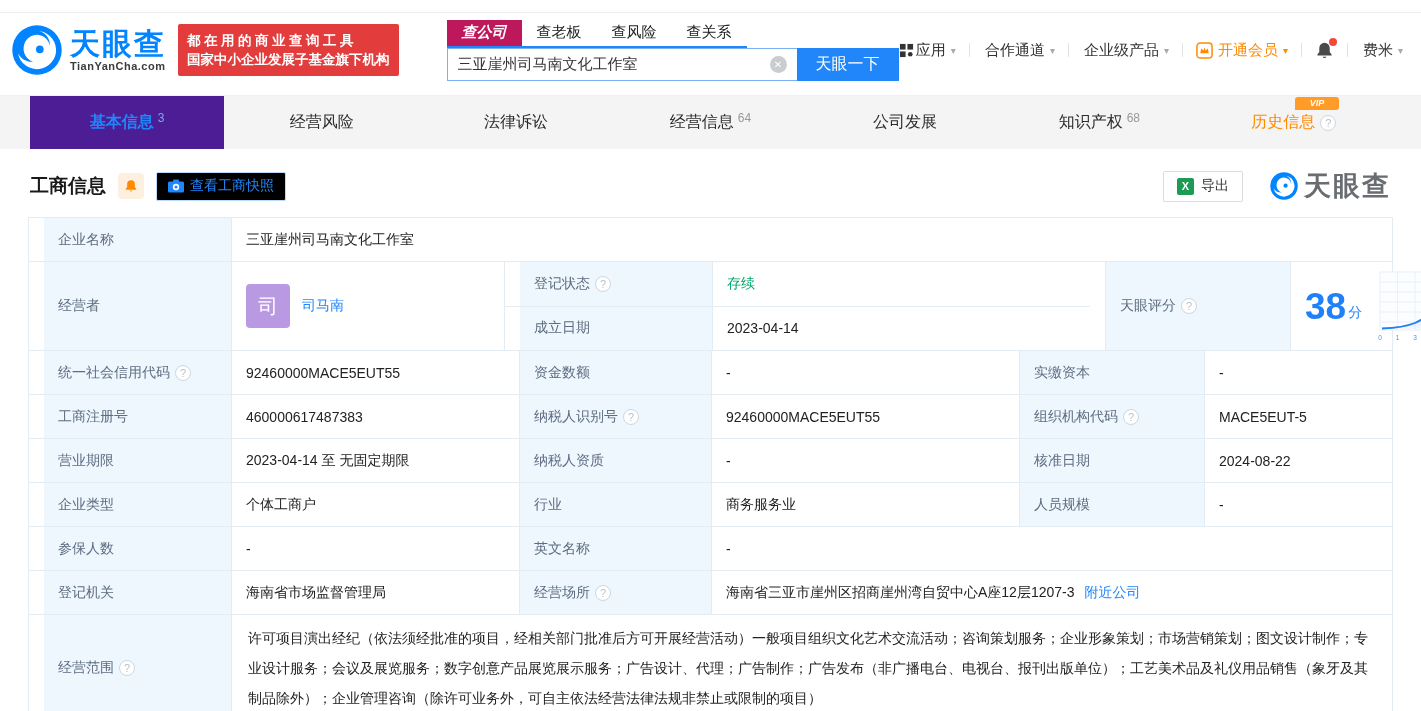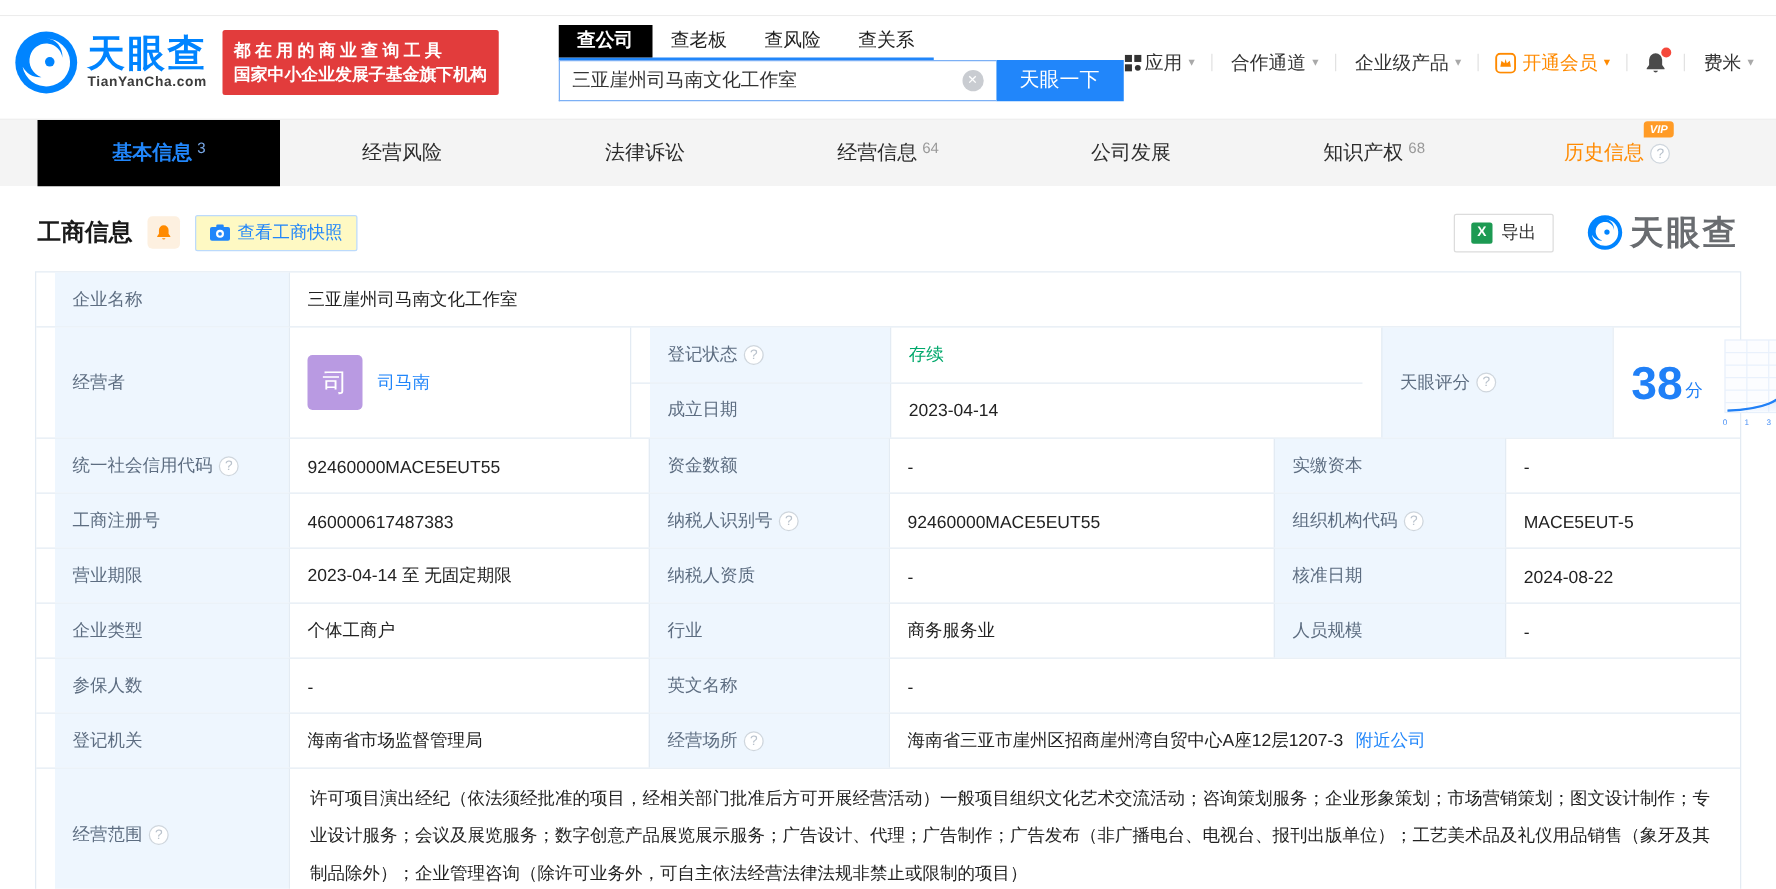--- a/index.html
+++ b/index.html
@@ -18,21 +18,21 @@
   .logo-txtcol { margin-left:6px; }
   .logo-name { font-size:30px; font-weight:bold; color:#0084ff; letter-spacing:2px; line-height:32px; }
   .logo-domain { font-size:11px; color:#3c3c3c; font-weight:bold; letter-spacing:.5px; }
   .slogan { margin-left:12px; background:#e23c3c; color:#fff; font-weight:bold; font-size:13.5px;
             padding:7px 9px; border-radius:2px; line-height:19px; white-space:nowrap; }
   .slogan .l1 { letter-spacing:3.5px; }
   
   .search-block { margin-left:48px; width:452px; flex:none; }
   .s-tabs { display:flex; width:fit-content; border-bottom:2px solid #2186fa; }
   .s-tab { font-size:15px; color:#222; padding:3px 15px 4px; cursor:pointer; }
-  .s-tab.active { background:#000000; color:#fff; font-weight:bold; }
+  .s-tab.active { background:#be185d; color:#fff; font-weight:bold;font-style:italic; }
   .s-row { display:flex; margin-top:0; height:33px; }
   .s-input-wrap { position:relative; flex:1; }
   .s-input { width:100%; height:33px; border:1px solid #7cb0f5; border-right:none; padding:0 34px 0 10px;
              font-size:15px; color:#333; outline:none; font-family:inherit; }
   .s-clear { position:absolute; right:10px; top:8px; width:17px; height:17px; border-radius:50%;
              background:#c9ccd1; color:#fff; font-size:10px; line-height:17px; text-align:center; cursor:pointer; }
   .s-btn { width:102px; background:#2186fa; color:#fff; font-size:16px; border:none; cursor:pointer; font-family:inherit; }
   
   .top-menu { margin-left:auto; display:flex; align-items:center; font-size:15px; color:#333; white-space:nowrap; }
   .tm-item { display:flex; align-items:center; cursor:pointer; }
@@ -41,37 +41,37 @@
   .tm-div { width:1px; height:14px; background:#e2e2e2; margin:0 13px; }
   .vipword { color:#ff8a00; }
   .vipword + .caret { color:#ff8a00; }
   .bell-wrap { position:relative; display:flex; }
   .red-dot { position:absolute; top:-3px; right:-3px; width:8px; height:8px; border-radius:50%; background:#f5483b; }
 
   
   .nav-gap { height:8px; background:#fff; }
   .nav-tabs { display:flex; height:54px; background:#f4f4f4; padding:0 30px; border-top:1px solid #efefef; }
   .nav-tab { flex:1; display:flex; align-items:center; justify-content:center; font-size:16px; color:#2b2b2b; cursor:pointer; position:relative; }
-  .nav-tab.active { background:#000000; color:#2186fa; font-weight:bold; }
+  .nav-tab.active { background:#4c1d95; color:#2186fa; font-weight:bold; }
   .nav-tab .cnt { font-size:12px; color:#999; margin-left:4px; position:relative; top:-5px; font-weight:normal; }
   .nav-tab.active .cnt { color:#79a9e9; }
   .nav-tab.history { color:#ff8a00; }
   .tab-label-wrap { position:relative; display:inline-block; }
   .vip-badge { position:absolute; top:-15px; right:-24px; background:#ff9b26; color:#fff; font-size:9px;
-               font-style:italic; font-weight:bold; padding:1px 5px 2px; border-radius:3px 3px 3px 0;margin-left:43px; }
+               font-style:italic; font-weight:bold; padding:1px 15px 2px; border-radius:3px 3px 3px 0;margin-left:43px; }
   .help-c { display:inline-block; width:16px; height:16px; border:1px solid #cfd6dd; background:#fff; border-radius:50%;
             color:#b9c2cc; font-size:11px; line-height:15px; text-align:center; margin-left:5px; font-weight:normal; font-style:normal; }
 
   
   .section-bar { display:flex; align-items:center; padding:19px 30px 13px 30px; background:#fff; }
   .sec-title { font-size:19px; font-weight:bold; color:#1a1a1a; }
   .bell-btn { width:26px; height:26px; margin-left:12px; background:#fdf0e0; border-radius:4px;
               display:flex; align-items:center; justify-content:center; cursor:pointer; }
   .snap-btn { margin-left:12px; height:29px; display:flex; align-items:center; padding:0 11px;
-              background:#fef9c3; border:1px solid #bcdafb; border-radius:2px; color:#2186fa; font-size:14px; cursor:pointer; }
+              background:#000000; border:1px solid #bcdafb; border-radius:2px; color:#2186fa; font-size:14px; cursor:pointer; }
   .snap-btn svg { margin-right:6px; }
   .bar-right { margin-left:auto; display:flex; align-items:center; }
   .export-btn { height:31px; display:flex; align-items:center; padding:0 13px; background:#fff;
                 border:1px solid #dcdcdc; border-radius:2px; font-size:14px; color:#333; cursor:pointer; }
   .export-btn .xl { width:17px; height:17px; background:#1d9a53; border-radius:2px; color:#fff; font-size:11px;
                     font-weight:bold; line-height:17px; text-align:center; margin-right:7px; }
   .watermark { display:flex; align-items:center; margin-left:26px; }
   .watermark .wm-txt { font-size:27px; font-weight:bold; color:#696c70; letter-spacing:2px; margin-left:5px; }
 
   

